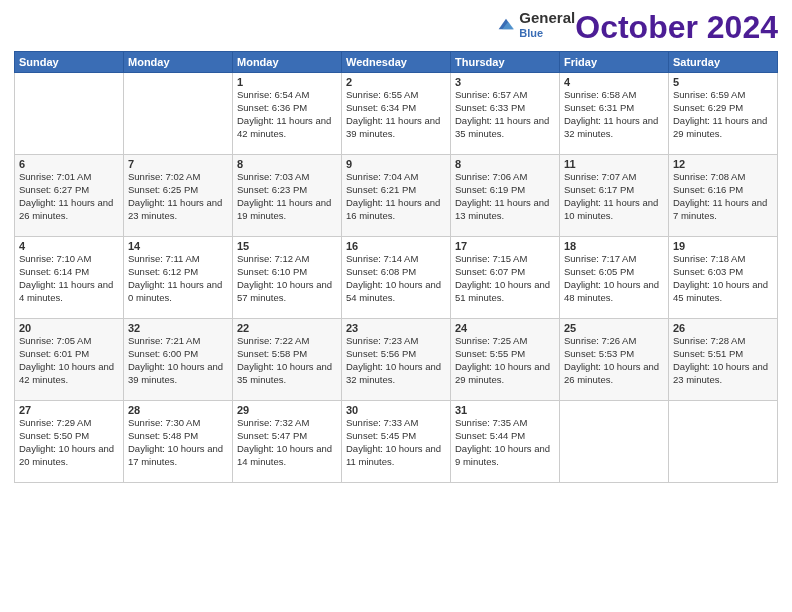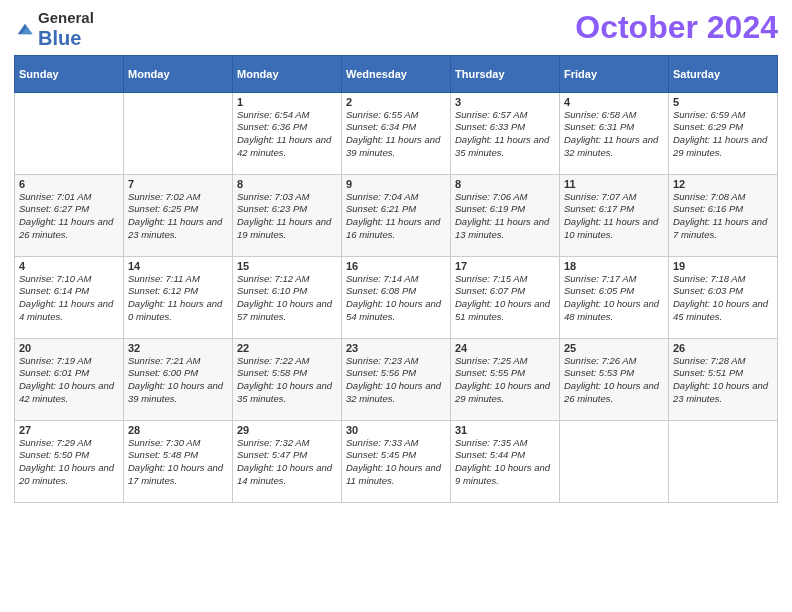--- a/index.html
+++ b/index.html
@@ -11,72 +11,72 @@
       overflow: hidden;
     }
     .page {
       width: 792px;
       height: 612px;
       padding: 10px 14px 10px 14px;
       background: #fff;
     }
     .header {
       display: flex;
-      justify-content: space-between;
+      justify-content: flex-end;
       align-items: flex-start;
       margin-bottom: 6px;
     }
     .logo {
       display: flex;
       align-items: center;
     }
     .logo-text {
       display: flex;
       flex-direction: column;
       line-height: 1.1;
     }
     .logo-general {
       font-size: 15px;
       font-weight: bold;
       color: #333;
     }
     .logo-blue {
-      font-size: 20px;
+      font-size: 11px;
       font-weight: bold;
       color: #3a6db5;
     }
     .logo-icon {
       width: 22px;
       height: 22px;
       margin-right: 2px;
     }
     .title-block {
       text-align: right;
     }
     .month-title {
       font-size: 32px;
       font-weight: bold;
-      color: #8b5cf6;
+      color: #4c1d95;
       line-height: 1.1;
     }
     .location {
       font-size: 13px;
       color: #555;
     }
     table {
       width: 100%;
       border-collapse: collapse;
       table-layout: fixed;
     }
     thead tr th {
       background: #3a6db5;
       color: #fff;
       font-size: 11px;
       font-weight: bold;
-      padding: 12px 4px;
+      padding: 4px 4px;
       border: 1px solid #2a5a9f;
       text-align: left;
     }
     tbody tr td {
       border: 1px solid #ccc;
       vertical-align: top;
       padding: 3px 4px;
       height: 82px;
       background: #fff;
     }
@@ -87,21 +87,20 @@
       font-size: 11px;
       font-weight: bold;
       color: #333;
       display: block;
       margin-bottom: 1px;
     }
     .day-info {
       font-size: 9.5px;
       color: #333;
       line-height: 1.35;
-      font-style: italic;
     }
     td.empty {
       background: #fff;
     }
   </style>
 </head>
 <body>
 
 <div class="page">
   <div class="header">
@@ -251,21 +250,21 @@
           <td>
             <span class="day-num">19</span>
             <div class="day-info">Sunrise: 7:18 AM
 Sunset: 6:03 PM
 Daylight: 10 hours and 45 minutes.</div>
           </td>
         </tr>
         <tr>
           <td>
             <span class="day-num">20</span>
-            <div class="day-info">Sunrise: 7:19 AM
+            <div class="day-info">Sunrise: 7:05 AM
 Sunset: 6:01 PM
 Daylight: 10 hours and 42 minutes.</div>
           </td>
           <td>
             <span class="day-num">32</span>
             <div class="day-info">Sunrise: 7:21 AM
 Sunset: 6:00 PM
 Daylight: 10 hours and 39 minutes.</div>
           </td>
           <td>

